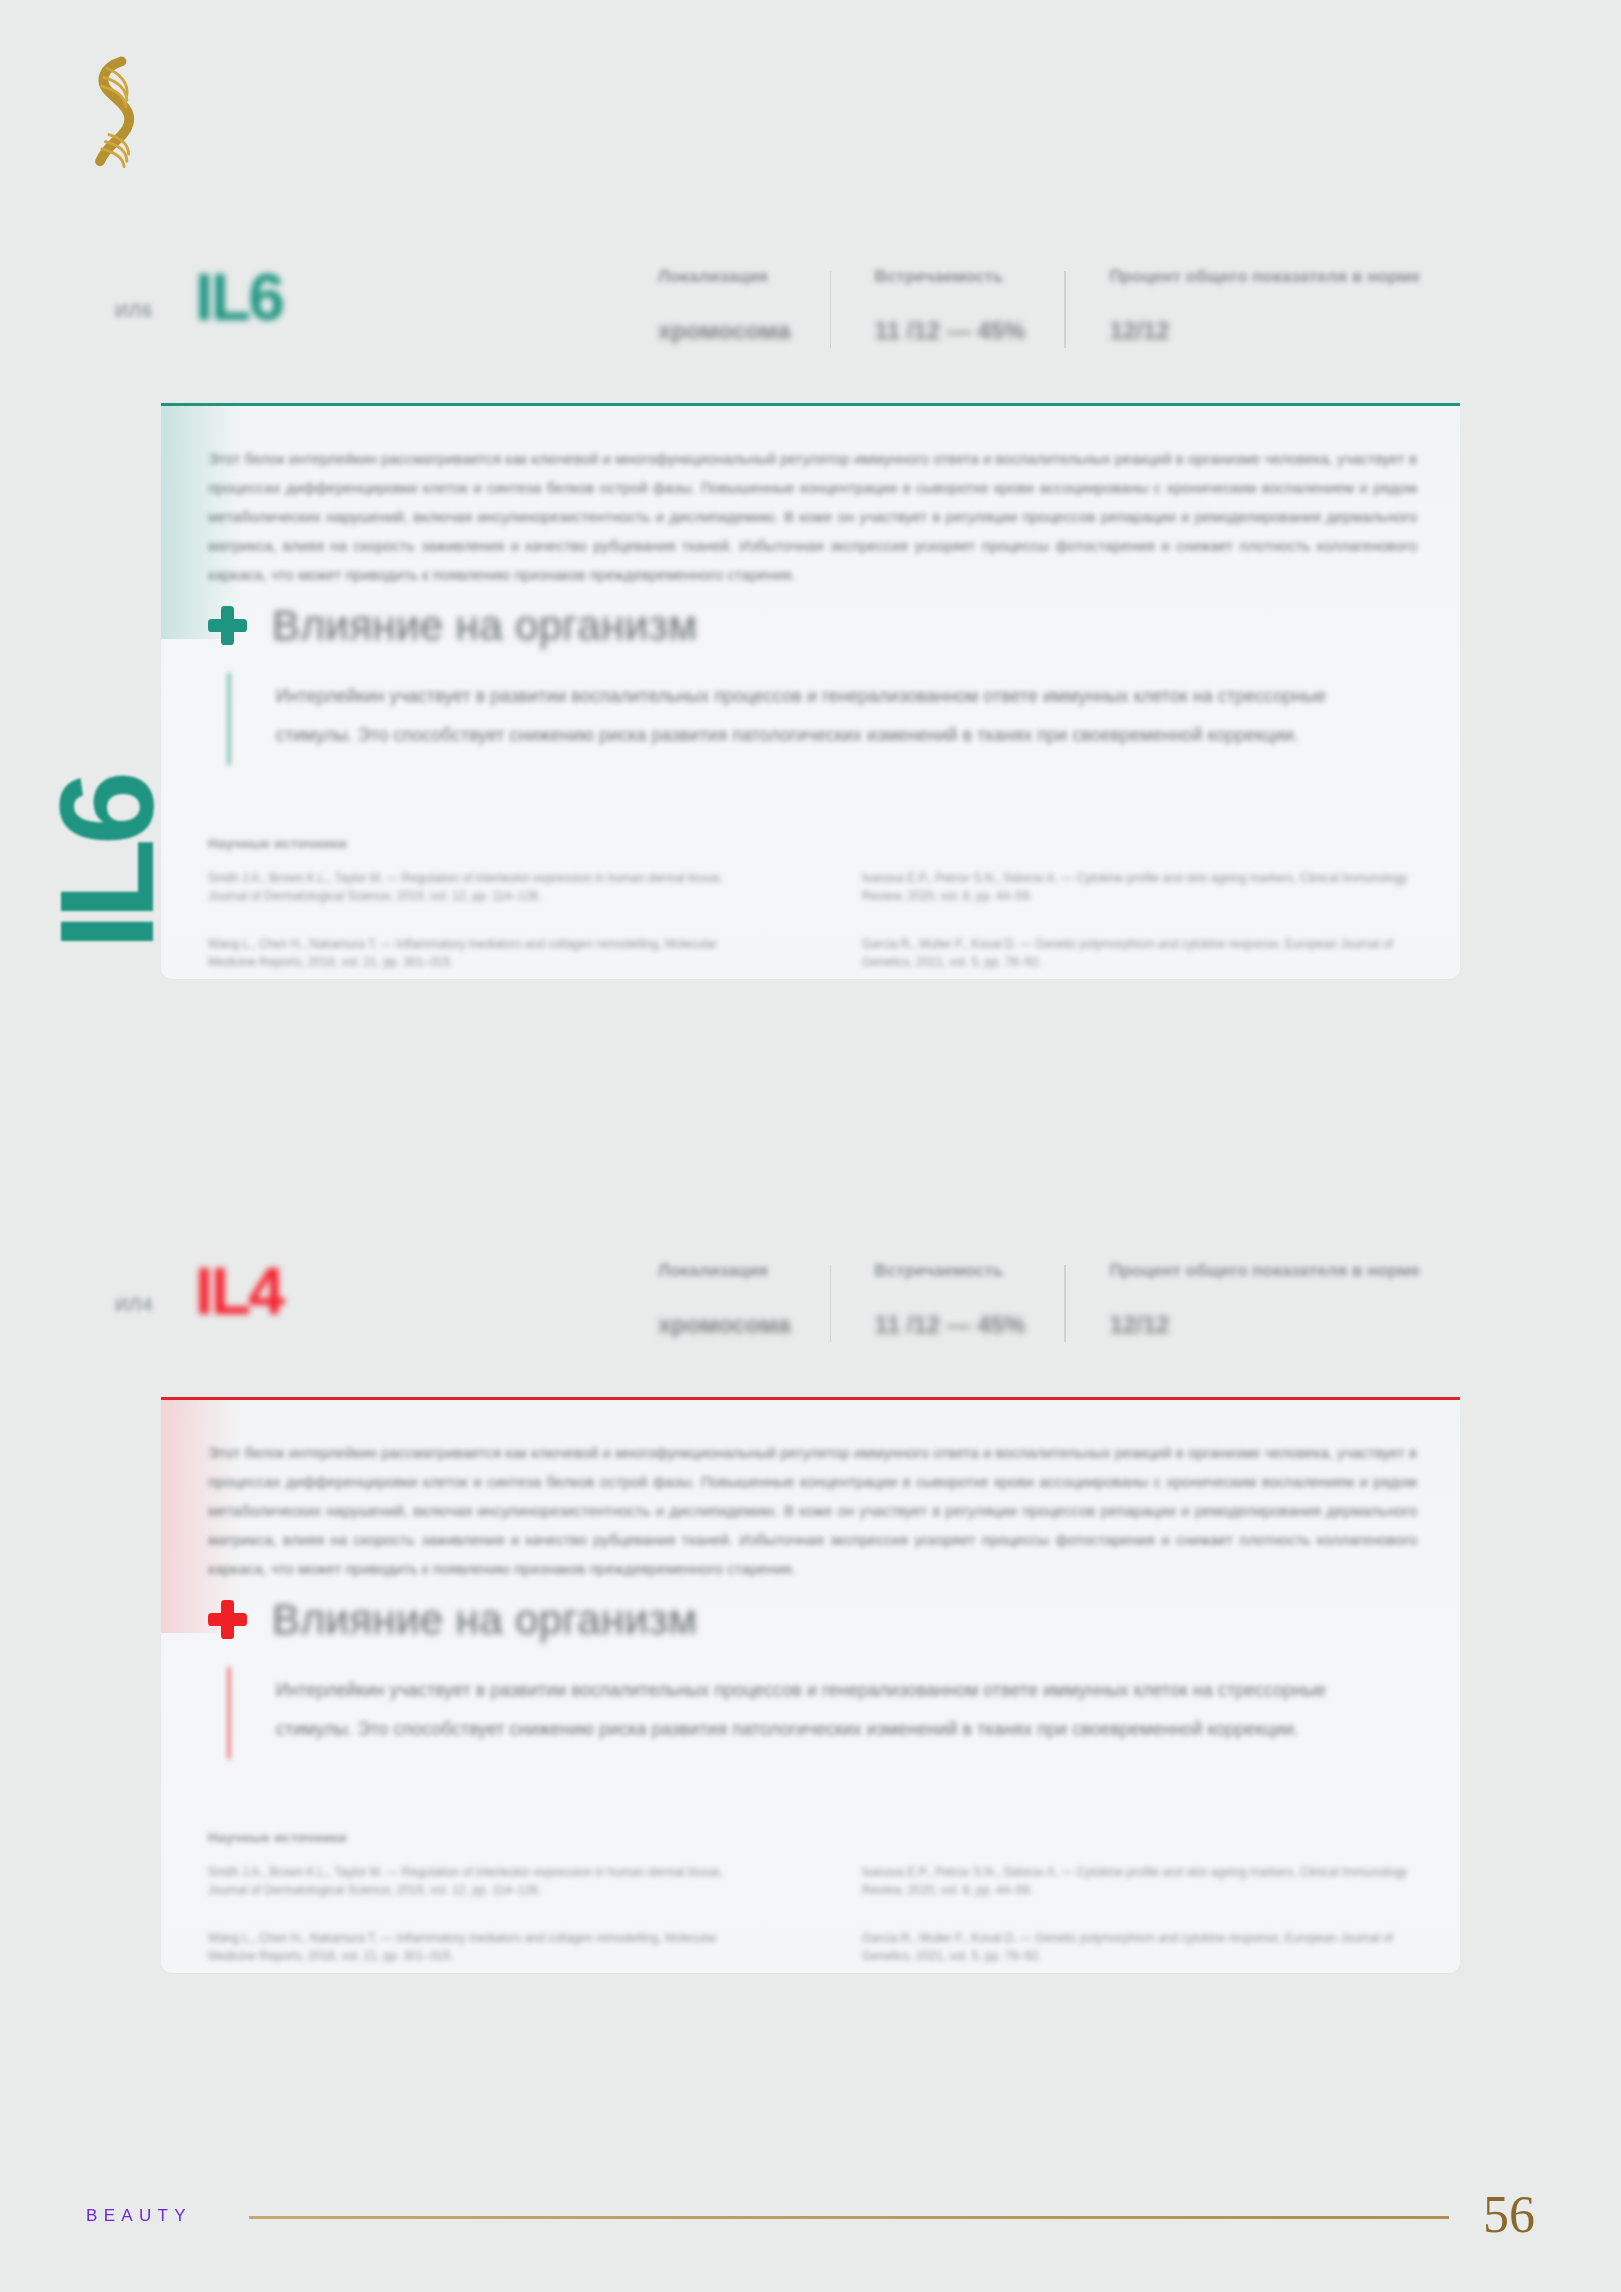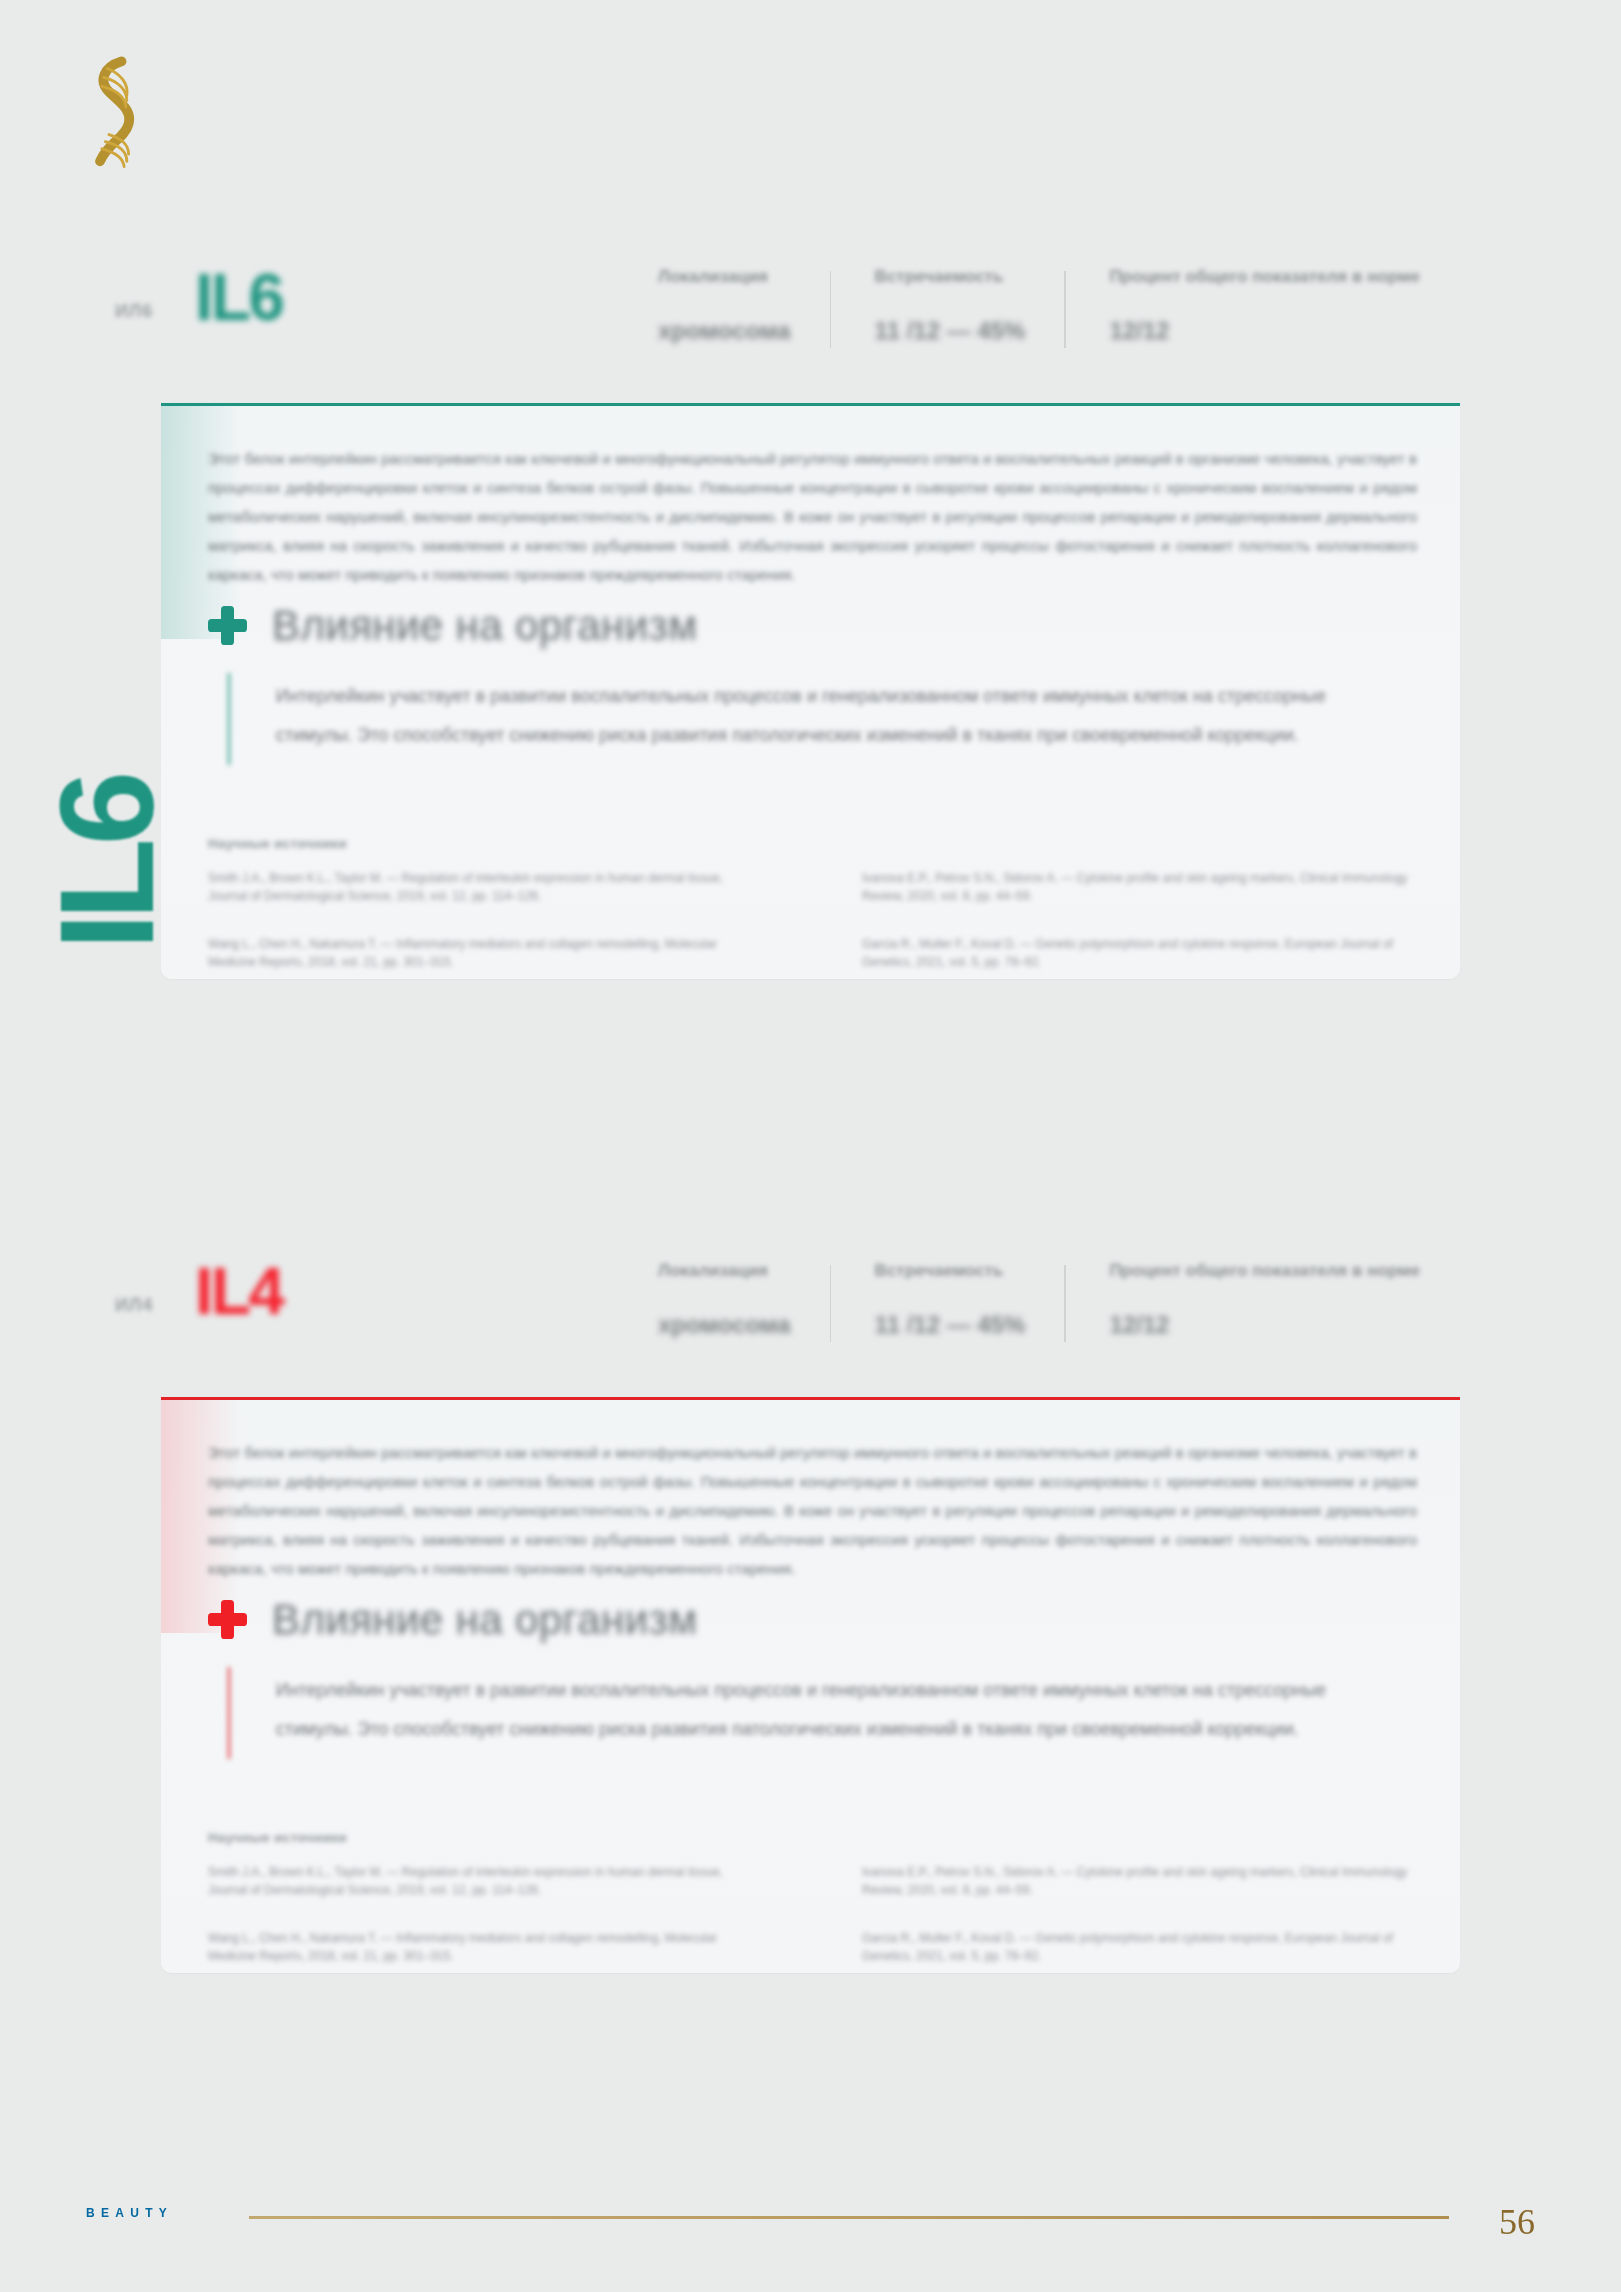--- a/index.html
+++ b/index.html
@@ -227,43 +227,42 @@
   .footer {
     position: absolute;
     left: 0; right: 0;
     bottom: 47px;
     height: 63px;
   }
   .footer-brand {
     position: absolute;
     left: 86px;
     top: 23px;
-    font-size: 12px;
+    font-size: 17px;
     letter-spacing: 6.3px;
-    color: #0369a1;
-    font-weight: 700;
+    color: #6d28d9;
+    font-weight: 400;
   }
   .footer-rule {
     position: absolute;
     left: 249px;
     right: 172px;
     top: 33px;
     height: 2.7px;
     background: linear-gradient(90deg, #c3a970, #b08f50);
   }
   .footer-page {
     position: absolute;
     right: 86px;
     top: 0;
-    font-size: 36px;
+    font-size: 52px;
     font-weight: 400;
     color: #8a6a2c;
     line-height: 63px;
     font-family: "Liberation Serif", serif;
-    margin-top: 8px;
   }
 </style>
 </head>
 <body>
 
 <div class="page">
 
   <div class="brand-logo">
     <svg viewBox="0 0 78 130" width="70" height="116" aria-hidden="true">
       <path d="M44 6 C24 12 18 28 30 40 C42 52 56 60 52 76 C48 92 28 98 20 118" fill="none" stroke="#b5912f" stroke-width="11" stroke-linecap="round"></path>

